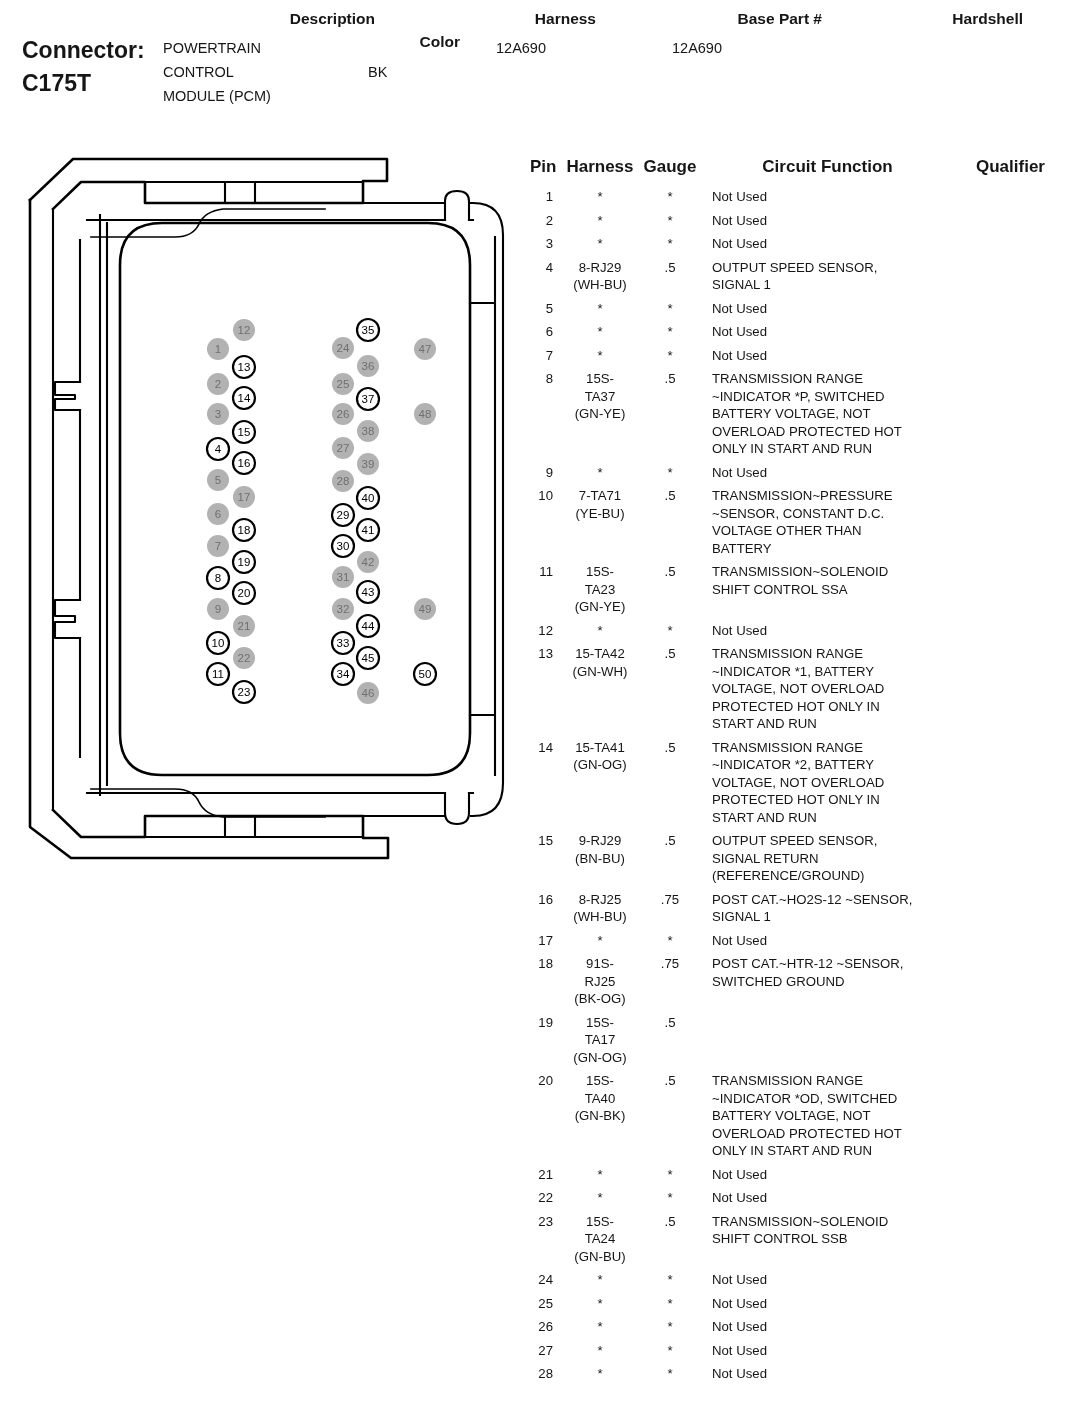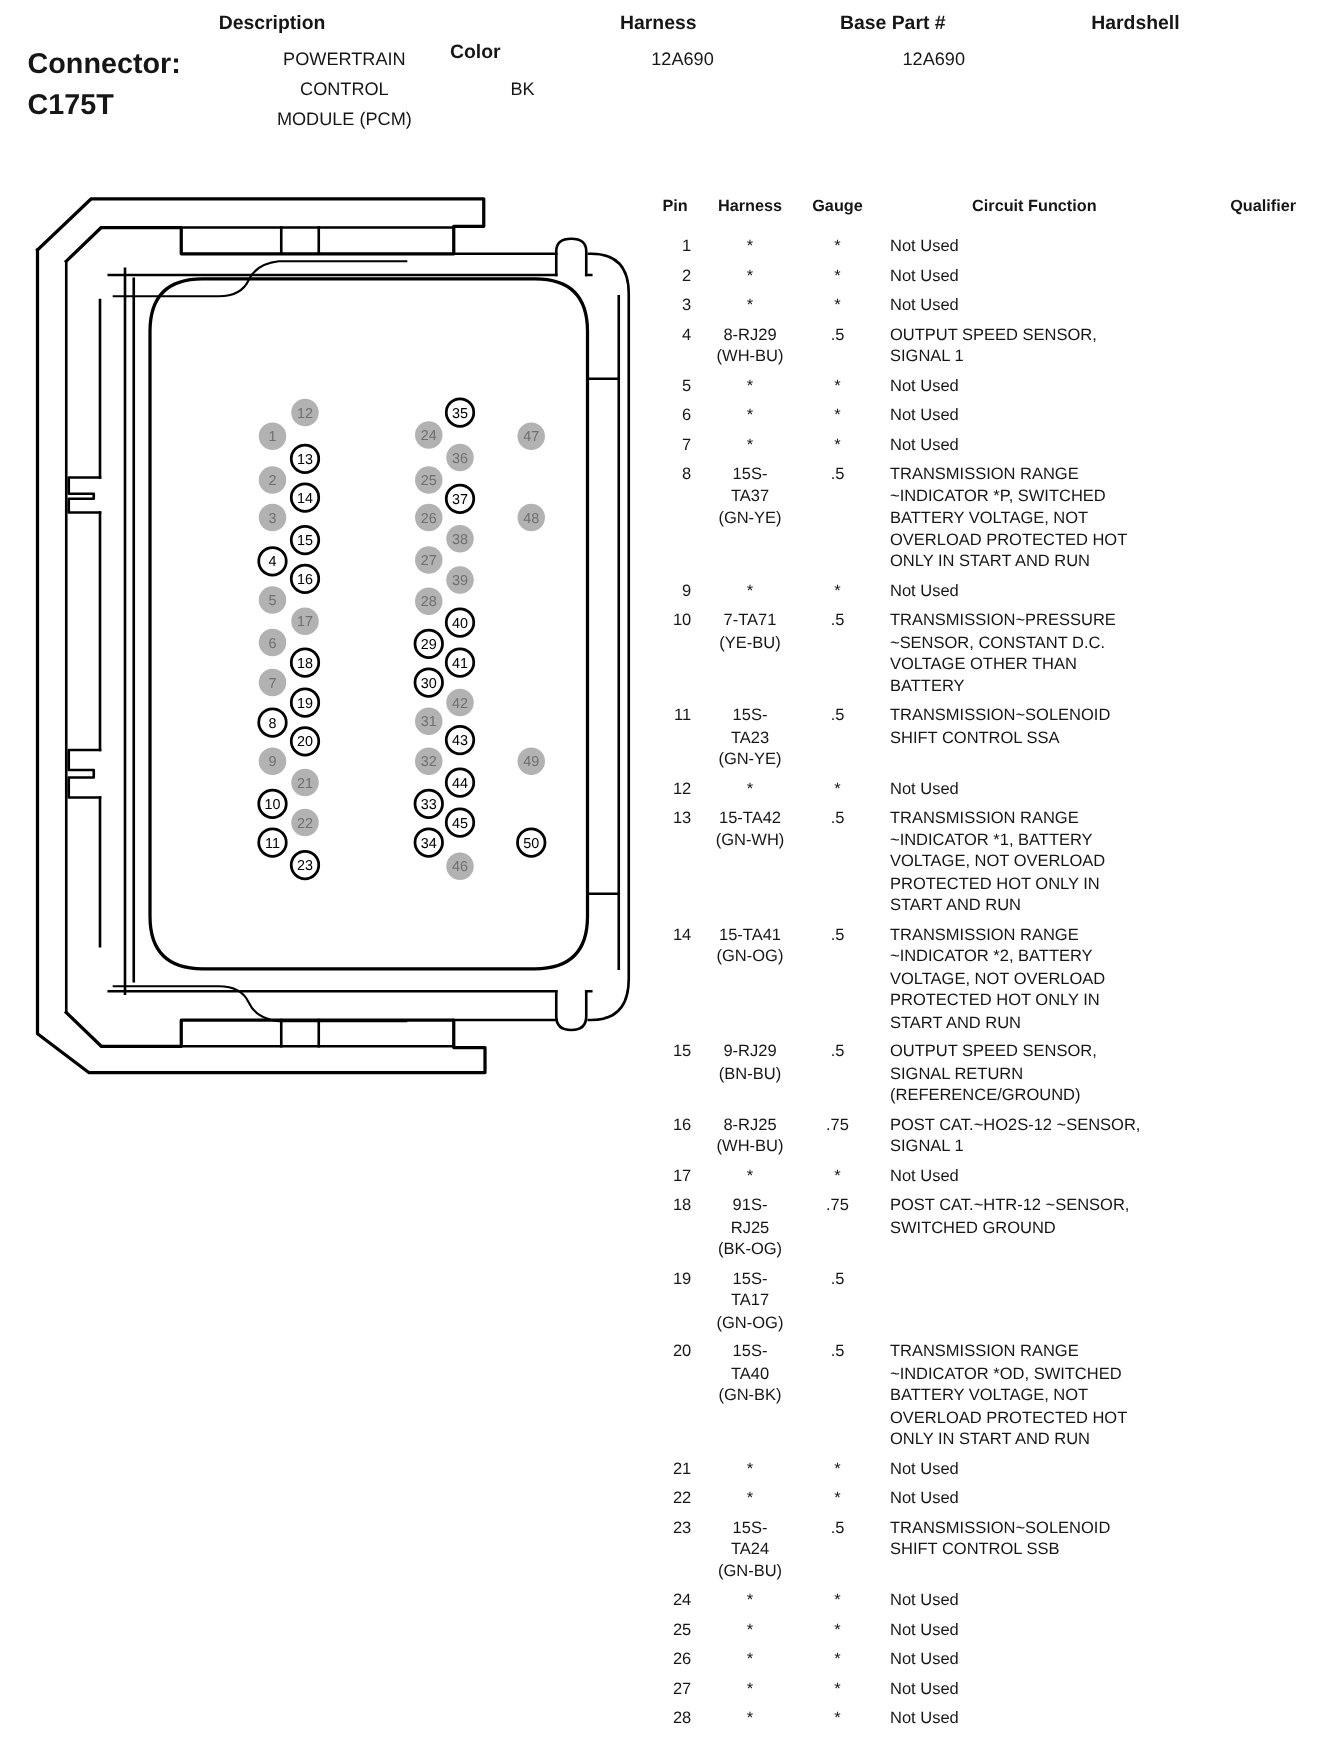--- a/index.html
+++ b/index.html
@@ -4,22 +4,22 @@
 <style>
   html, body { margin:0; padding:0; background:#ffffff; }
   .sheet {
     position:relative; width:1066px; height:1410px; background:#ffffff;
     font-family:"Liberation Sans", sans-serif; color:#161616; overflow:hidden;
   }
   .abs { position:absolute; }
 
   
   .connector-title { left:22px; top:34px; font-size:23px; font-weight:bold; line-height:33px; }
-  .hdr-label { font-weight:bold; font-size:15.5px; text-align:left; }
-  .hdr-value { font-size:14.5px; text-align:center; line-height:24px; }
+  .hdr-label { font-weight:bold; font-size:15.5px; text-align:right; }
+  .hdr-value { font-size:14.5px; text-align:left; line-height:24px; }
   .h-desc-label { left:175px; top:10px;  width:200px; }
   .h-desc-value { left:163px; top:36px;  width:225px; }
   .h-color-label{ left:360px; top:33px;  width:100px; }
   .h-color-value{ left:368px; top:60px;  width:100px; }
   .h-harn-label { left:496px; top:10px;  width:100px; }
   .h-harn-value { left:496px; top:36px;  width:100px; }
   .h-base-label { left:672px; top:10px;  width:150px; }
   .h-base-value { left:672px; top:36px;  width:150px; }
   .h-hard-label { left:873px; top:10px;  width:150px; }
   .h-hard-value { left:873px; top:36px;  width:150px; }
@@ -28,21 +28,21 @@
   .diagram-wrap { left:25px; top:145px; width:490px; height:740px; }
   .outline { fill:none; stroke:#000000; stroke-linejoin:round; stroke-linecap:square; }
   .w25 { stroke-width:2.6; }
   .w20 { stroke-width:2.1; }
   .w16 { stroke-width:1.7; }
 
   
   .ptable-head {
     left:530px; top:157px; width:536px;
     display:grid; grid-template-columns:30px 80px 60px 255px 1fr;
-    font-weight:bold; font-size:13px;
+    font-weight:bold; font-size:17px;
   }
   .ptable-head .th { text-align:center; }
   .ptable-head .th.first { text-align:left; }
   .ptable-rows { left:530px; top:188px; width:536px; }
   .trow {
     display:grid; grid-template-columns:30px 80px 60px 255px 1fr;
     margin-bottom:6px; font-size:13.2px; line-height:17.5px;
   }
   .trow .c-pin  { text-align:right; padding-right:7px; }
   .trow .c-circuit { text-align:center; }

